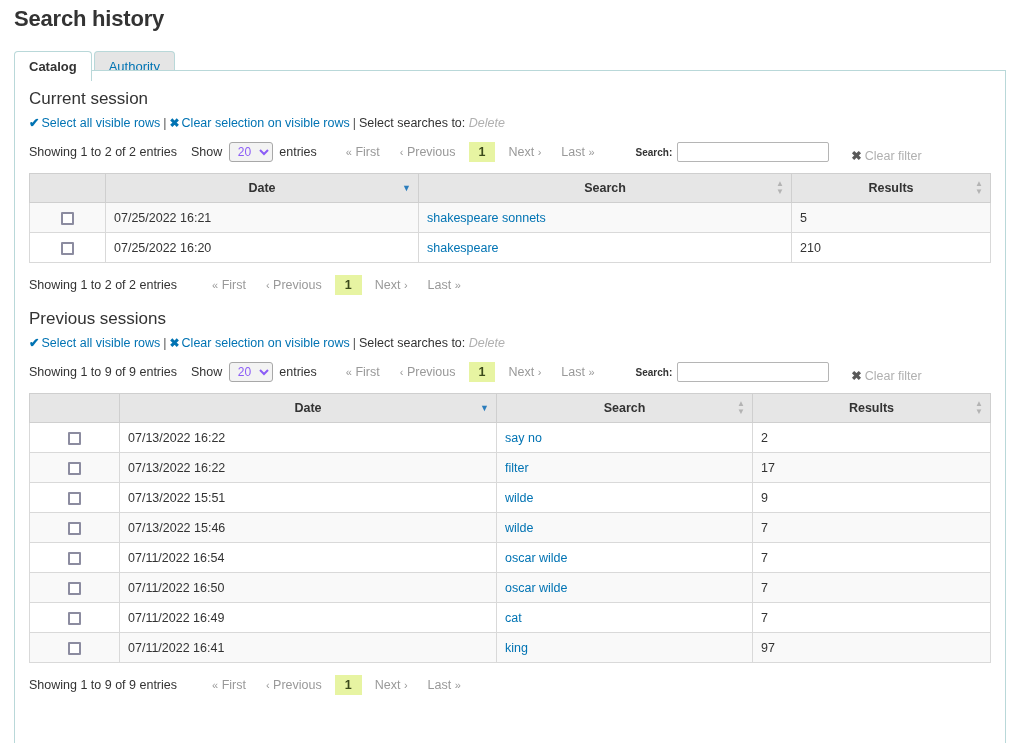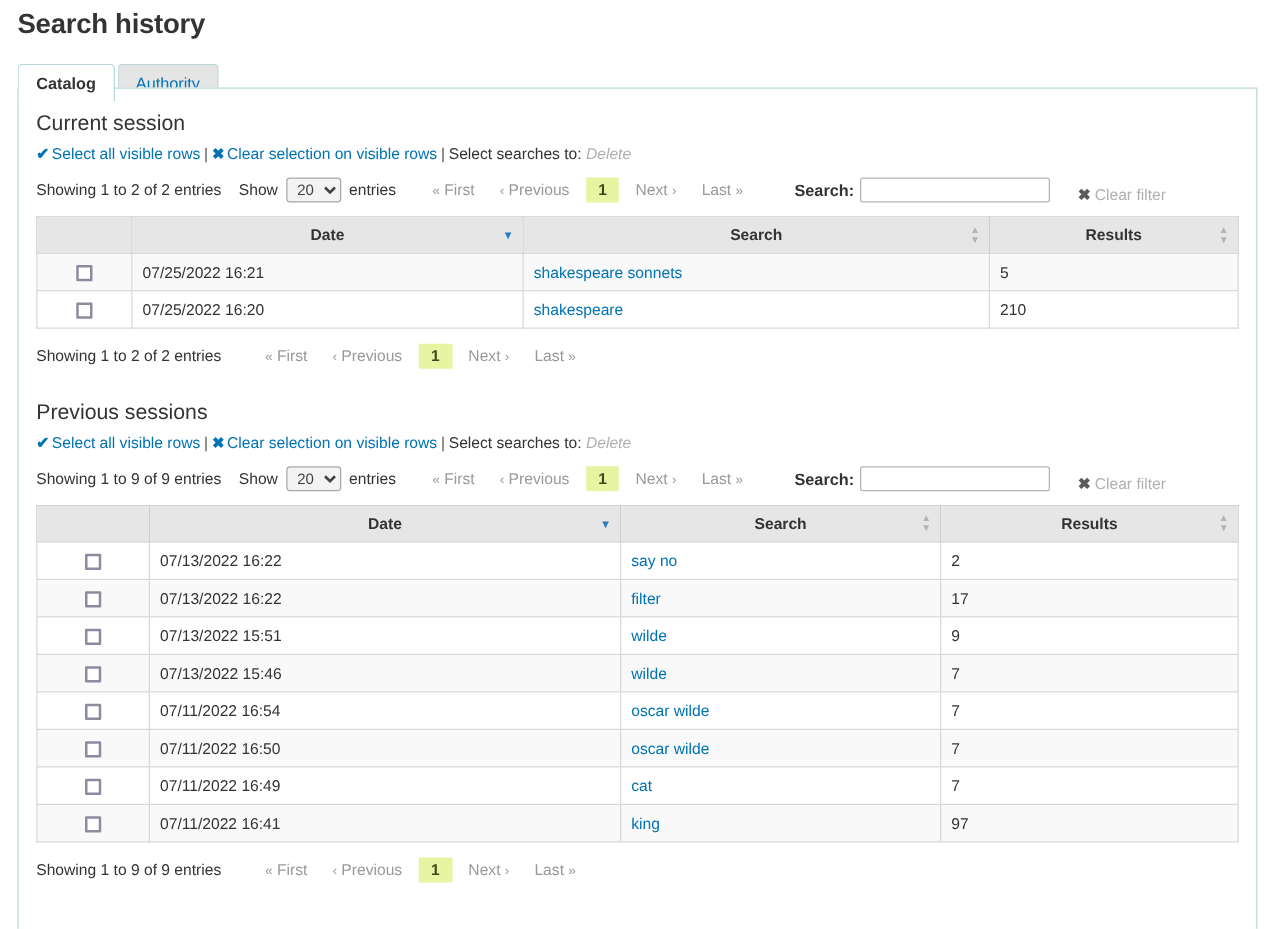--- a/index.html
+++ b/index.html
@@ -65,21 +65,21 @@
     padding: 12px 14px 10px 14px;
     min-height: 676px;
   }
 
   h2.section-title {
     font-size: 17px;
     font-weight: normal;
     color: #333333;
     margin: 6px 0 6px 0;
   }
-  h2.section-title.second { margin-top: 23px; }
+  h2.section-title.second { margin-top: 12px; }
 
   
   .sel-bar {
     font-size: 12.5px;
     color: #333333;
     margin-bottom: 9px;
     white-space: nowrap;
     line-height: 16px;
   }
   .sel-bar a {
@@ -108,21 +108,21 @@
   .dt-info { white-space: nowrap; }
   .dt-length { margin-left: 14px; white-space: nowrap; }
   .dt-length select {
     font-family: "Liberation Sans", sans-serif;
     font-size: 12px;
     padding: 1px 2px 1px 4px;
     margin: 0 3px;
     border: 1px solid #a8a8a8;
     border-radius: 3px;
     background: #f3f3f3;
-    color: #404040;
+    color: #8b5cf6;
     height: 20px;
     width: 44px;
   }
   .dt-paging {
     margin-left: 22px;
     display: flex;
     align-items: center;
     white-space: nowrap;
   }
   .pg {
@@ -139,21 +139,21 @@
     padding: 3px 10px;
   }
   .pg .chev { font-size: 11px; }
 
   .dt-filter {
     margin-left: 28px;
     display: flex;
     align-items: center;
     white-space: nowrap;
   }
-  .dt-filter label { font-weight: bold; font-size: 13px; color: #333; }
+  .dt-filter label { font-weight: bold; font-size: 10px; color: #333; }
   .dt-filter input {
     font-family: "Liberation Sans", sans-serif;
     font-size: 12px;
     margin-left: 5px;
     width: 152px;
     height: 20px;
     border: 1px solid #b5b5b5;
     border-radius: 2px;
     padding: 1px 4px;
   }

